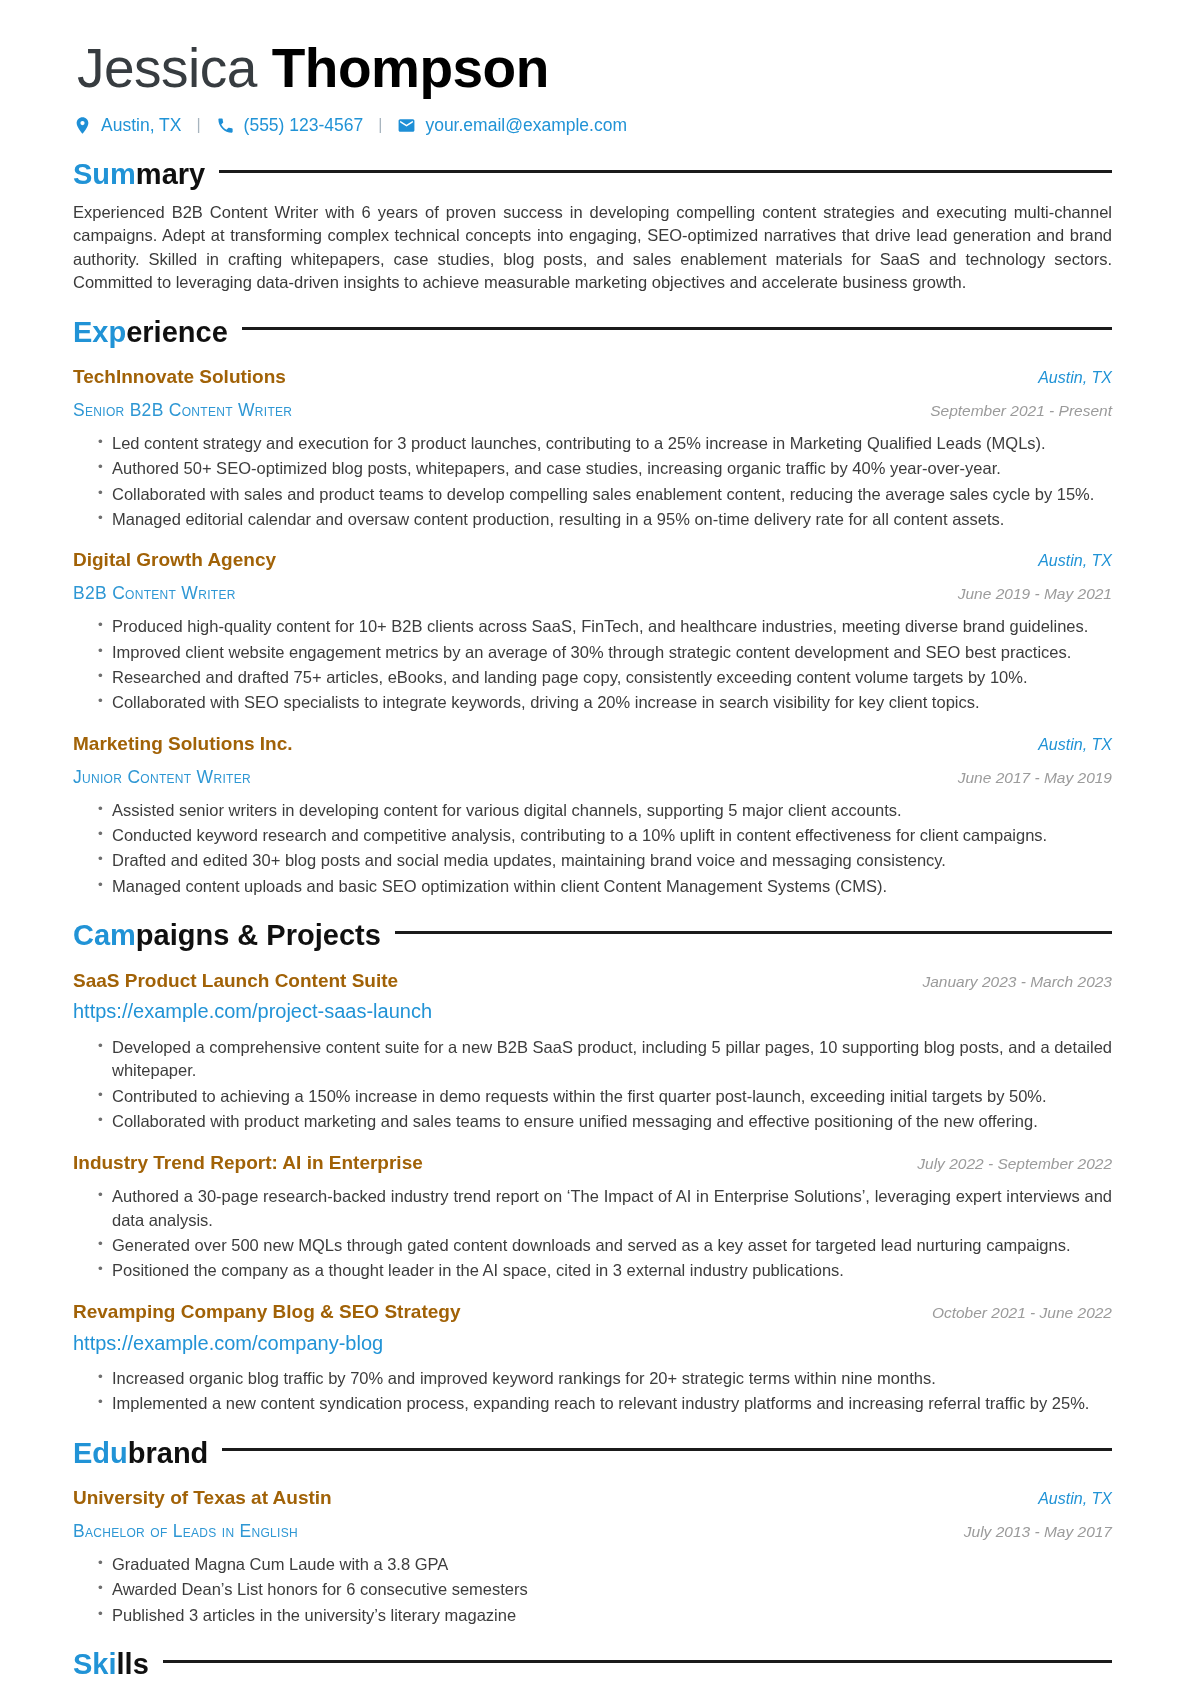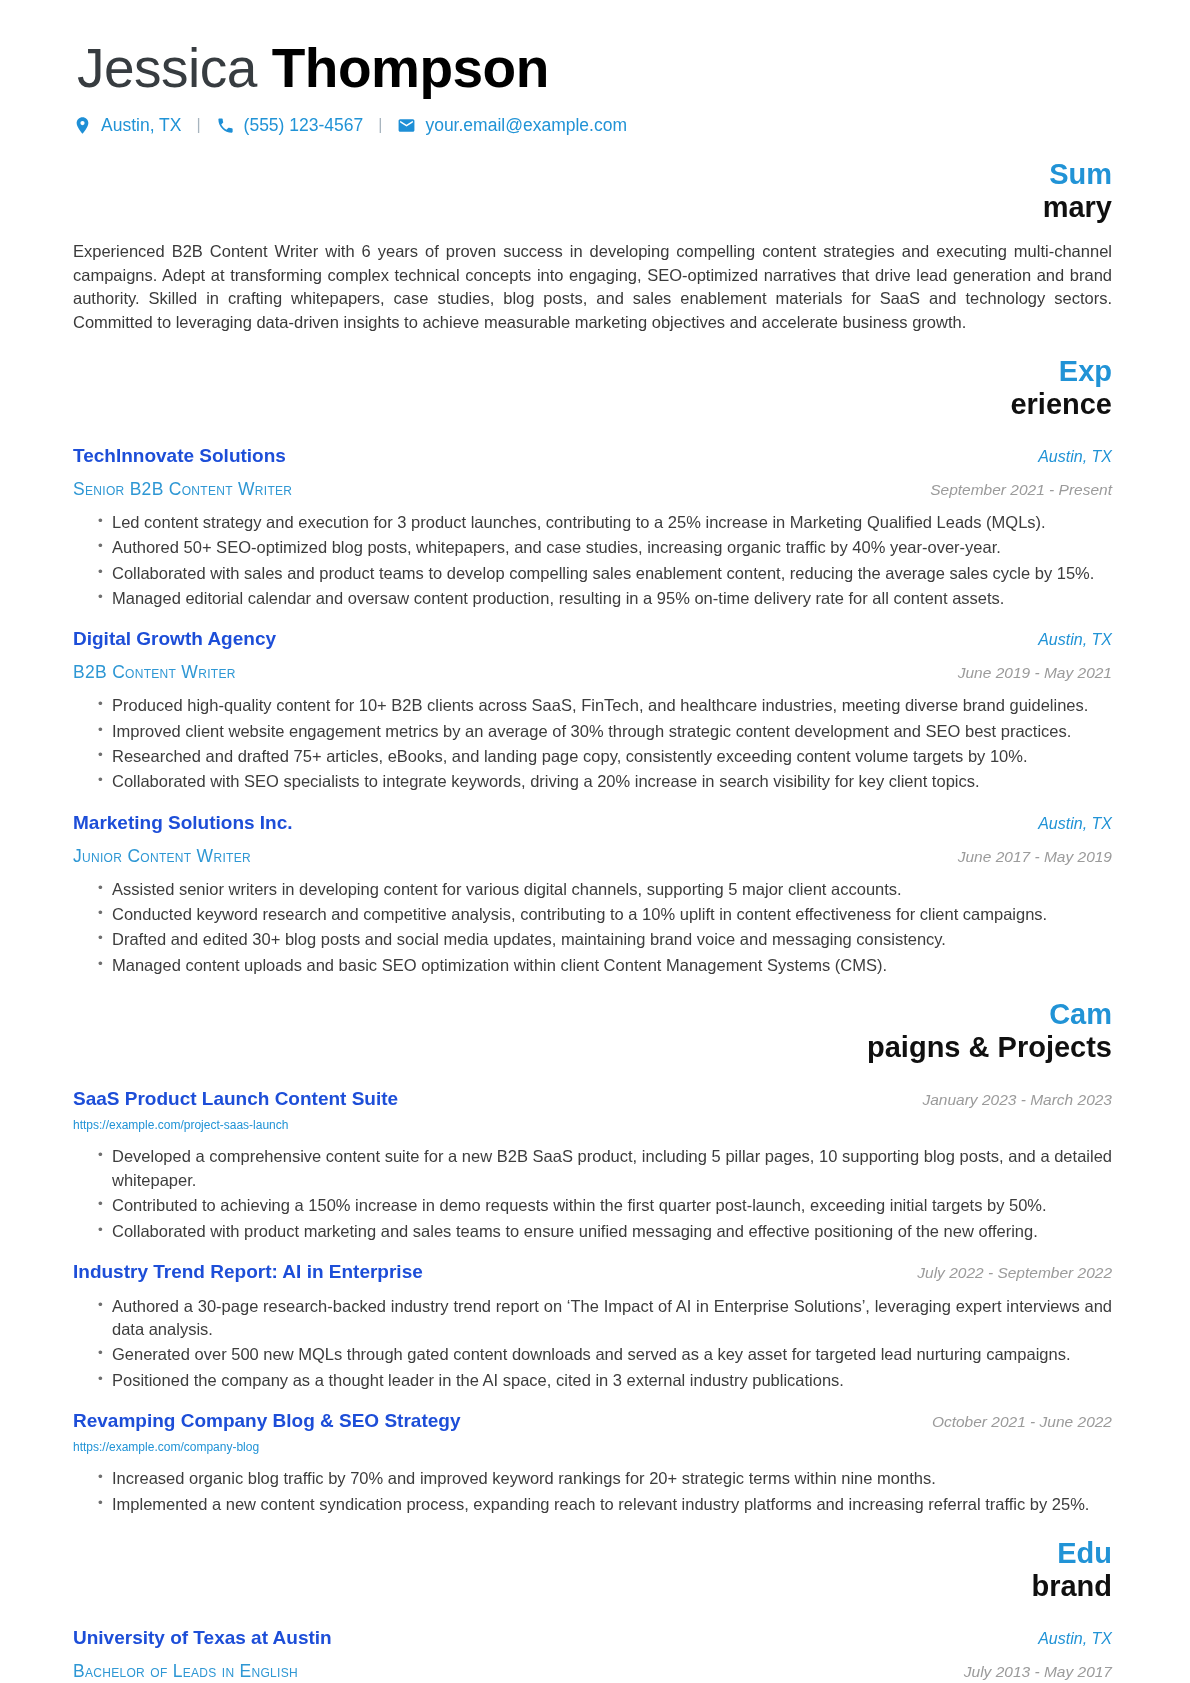--- a/index.html
+++ b/index.html
@@ -22,40 +22,39 @@
   .contact {
     display: flex; align-items: center; gap: 15px;
     margin-top: 13px; font-size: 17.5px; color: #2193d6;
   }
   .contact .item { display: flex; align-items: center; gap: 9px; }
   .contact .sep { color: #a7b4be; font-size: 16px; }
   .cicon { width: 19px; height: 19px; fill: #1e8fd6; flex: 0 0 auto; }
 
   .section { margin-top: 21px; }
   .sec-head {
-    display: flex; align-items: flex-end;
+    display: flex; align-items: center;
     font-size: 29px; font-weight: 700; color: #101010; line-height: 1.12;
     font-family: "Liberation Sans", "DejaVu Sans", sans-serif;
-    flex-direction: column;
   }
   .sec-head .accent { color: #2193d6; }
   .sec-head .rule { flex: 1; height: 3px; background: #1b1b1b; margin-left: 14px; margin-bottom: 7px; }
 
   .summary-text { margin: 10px 0 0; text-align: justify; color: #3a3a3a; }
 
   .entry { margin-top: 17px; }
   .row { display: flex; justify-content: space-between; align-items: baseline; }
-  .company { font-size: 19px; font-weight: 700; color: #1d4ed8; line-height: 1.3; }
+  .company { font-size: 19px; font-weight: 700; color: #a16207; line-height: 1.3; }
   .loc { color: #2193d6; font-style: italic; font-size: 16px; white-space: nowrap; }
   .jobtitle {
     color: #2e97d4; font-variant: small-caps; font-size: 17.5px;
     letter-spacing: 0.3px; line-height: 1.3; margin-top: 9px;
   }
   .dates { color: #9b9b9b; font-style: italic; font-size: 15.5px; white-space: nowrap; }
-  .url { color: #2193d6; font-size: 12px; margin-top: 4px; text-decoration: none; display: inline-block; }
+  .url { color: #2193d6; font-size: 20px; margin-top: 4px; text-decoration: none; display: inline-block; }
 
   ul.bullets { margin: 10px 0 0; padding: 0 0 0 39px; list-style: none; }
   ul.bullets li { position: relative; text-align: justify; margin-top: 2px; color: #3d3d3d; }
   ul.bullets li::before {
     content: "\2022"; position: absolute; left: -14px; top: 0;
     color: #6e6e6e; font-size: 0.82em;
   }
 </style>
 </head>
 <body>

